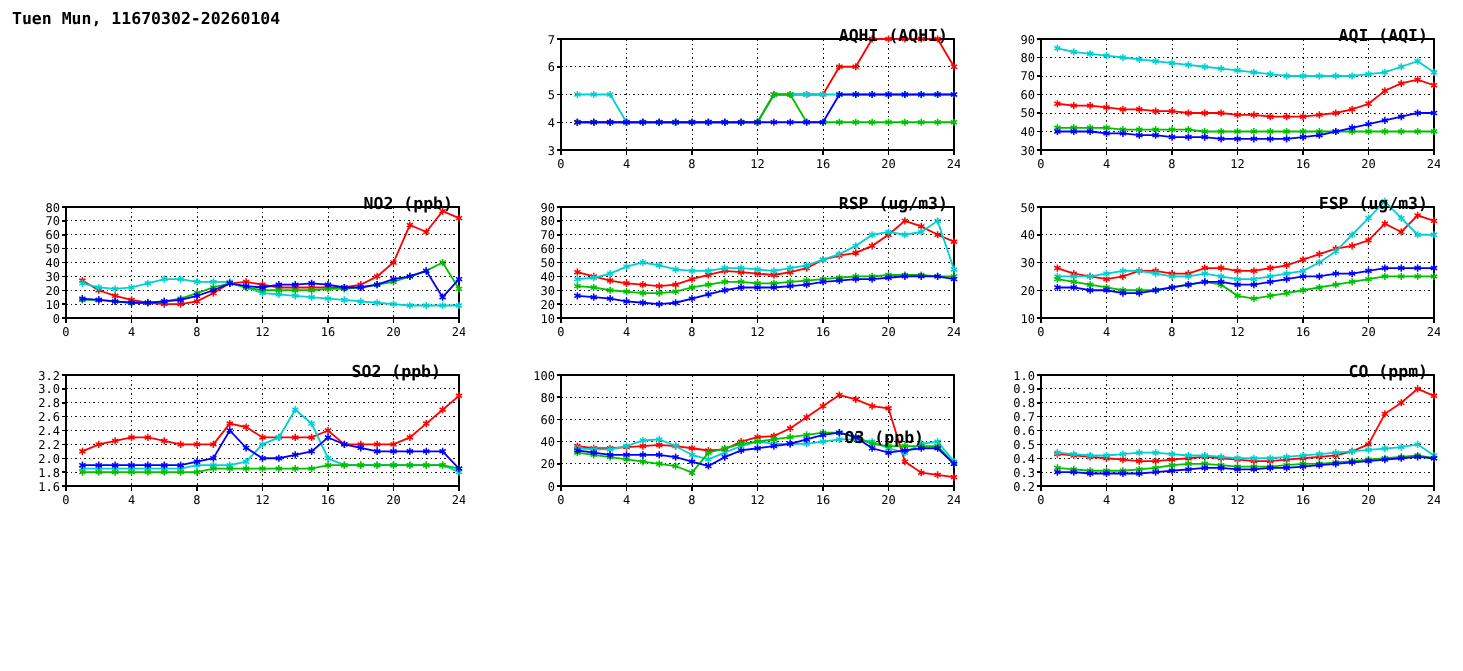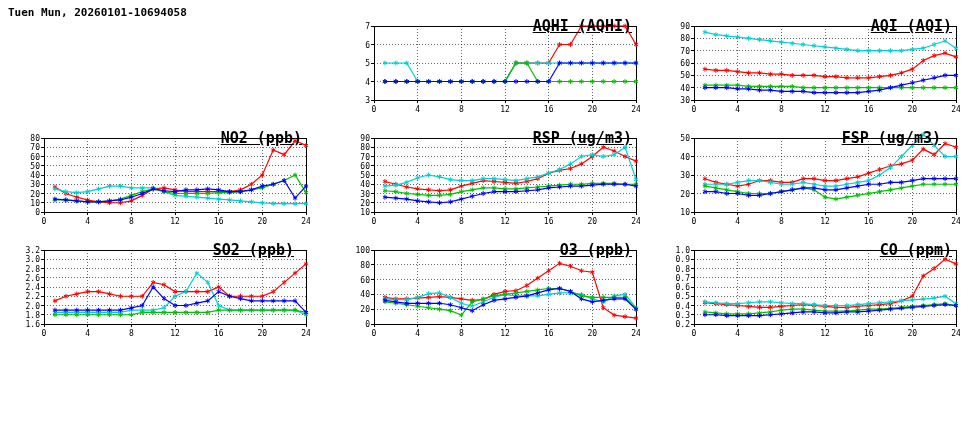--- a/index.html
+++ b/index.html
@@ -23,37 +23,36 @@
     position:absolute;
   }
   .panel svg{
     position:absolute;
     left:0; top:0;
     display:block;
   }
   .panel .plabel{
     position:absolute;
     right:3px; top:1px;
-    font-size:15px;
+    font-size:11px;
     font-weight:bold;
     color:#000;
     font-family:"DejaVu Sans Mono", monospace;
     white-space:nowrap;
-    text-decoration:underline;
   }
   .tick-label{
     font-size:8px;
     font-family:"DejaVu Sans Mono", monospace;
     fill:#000;
   }
 </style>
 </head>
 <body>
 
-<div id="title">Tuen Mun, 20260101-10694058</div>
+<div id="title">Tuen Mun, 11670302-20260104</div>
 
 <div id="panels">
     <div class="panel" style="left: 348px; top: 16px; width: 292px; height: 100px;">
       <svg width="292" height="100">
         <rect x="26" y="10" width="262" height="74" fill="#ffffff" stroke="#000000" stroke-width="1" shape-rendering="crispEdges"></rect>
         <line x1="26" x2="288" y1="65.5" y2="65.5" stroke="#000000" stroke-width="0.6" stroke-dasharray="1,2" shape-rendering="crispEdges"></line>
         <line x1="26" x2="288" y1="47" y2="47" stroke="#000000" stroke-width="0.6" stroke-dasharray="1,2" shape-rendering="crispEdges"></line>
         <line x1="26" x2="288" y1="28.5" y2="28.5" stroke="#000000" stroke-width="0.6" stroke-dasharray="1,2" shape-rendering="crispEdges"></line>
         <line y1="10" y2="84" x1="69.66666666666666" x2="69.66666666666666" stroke="#000000" stroke-width="0.6" stroke-dasharray="1,2" shape-rendering="crispEdges"></line>
         <line y1="10" y2="84" x1="113.33333333333333" x2="113.33333333333333" stroke="#000000" stroke-width="0.6" stroke-dasharray="1,2" shape-rendering="crispEdges"></line>
@@ -760,21 +759,21 @@
         <path d="M200.67,53.85L200.67,58.65M198.59,55.05L202.75,57.45M198.59,57.45L202.75,55.05" stroke="#0000ff" stroke-width="1" fill="none"></path>
         <path d="M211.58,53.85L211.58,58.65M209.50,55.05L213.66,57.45M209.50,57.45L213.66,55.05" stroke="#0000ff" stroke-width="1" fill="none"></path>
         <path d="M222.50,52.00L222.50,56.80M220.42,53.20L224.58,55.60M220.42,55.60L224.58,53.20" stroke="#0000ff" stroke-width="1" fill="none"></path>
         <path d="M233.42,52.00L233.42,56.80M231.34,53.20L235.50,55.60M231.34,55.60L235.50,53.20" stroke="#0000ff" stroke-width="1" fill="none"></path>
         <path d="M244.33,50.15L244.33,54.95M242.25,51.35L246.41,53.75M242.25,53.75L246.41,51.35" stroke="#0000ff" stroke-width="1" fill="none"></path>
         <path d="M255.25,48.30L255.25,53.10M253.17,49.50L257.33,51.90M253.17,51.90L257.33,49.50" stroke="#0000ff" stroke-width="1" fill="none"></path>
         <path d="M266.17,48.30L266.17,53.10M264.09,49.50L268.25,51.90M264.09,51.90L268.25,49.50" stroke="#0000ff" stroke-width="1" fill="none"></path>
         <path d="M277.08,48.30L277.08,53.10M275.00,49.50L279.16,51.90M275.00,51.90L279.16,49.50" stroke="#0000ff" stroke-width="1" fill="none"></path>
         <path d="M288.00,48.30L288.00,53.10M285.92,49.50L290.08,51.90M285.92,51.90L290.08,49.50" stroke="#0000ff" stroke-width="1" fill="none"></path>
       </svg>
-      <div class="plabel" style="right: 19px;">FSP (ug/m3)</div>
+      <div class="plabel" style="right: 8px;">FSP (ug/m3)</div>
     </div>
     <div class="panel" style="left: 18px; top: 240px; width: 292px; height: 100px;">
       <svg width="292" height="100">
         <rect x="26" y="10" width="262" height="74" fill="#ffffff" stroke="#000000" stroke-width="1" shape-rendering="crispEdges"></rect>
         <line x1="26" x2="288" y1="74.75" y2="74.75" stroke="#000000" stroke-width="0.6" stroke-dasharray="1,2" shape-rendering="crispEdges"></line>
         <line x1="26" x2="288" y1="65.5" y2="65.5" stroke="#000000" stroke-width="0.6" stroke-dasharray="1,2" shape-rendering="crispEdges"></line>
         <line x1="26" x2="288" y1="56.25" y2="56.25" stroke="#000000" stroke-width="0.6" stroke-dasharray="1,2" shape-rendering="crispEdges"></line>
         <line x1="26" x2="288" y1="47.00000000000001" y2="47.00000000000001" stroke="#000000" stroke-width="0.6" stroke-dasharray="1,2" shape-rendering="crispEdges"></line>
         <line x1="26" x2="288" y1="37.75" y2="37.75" stroke="#000000" stroke-width="0.6" stroke-dasharray="1,2" shape-rendering="crispEdges"></line>
         <line x1="26" x2="288" y1="28.500000000000014" y2="28.500000000000014" stroke="#000000" stroke-width="0.6" stroke-dasharray="1,2" shape-rendering="crispEdges"></line>
@@ -1051,21 +1050,21 @@
         <path d="M200.67,47.56L200.67,52.36M198.59,48.76L202.75,51.16M198.59,51.16L202.75,48.76" stroke="#0000ff" stroke-width="1" fill="none"></path>
         <path d="M211.58,46.08L211.58,50.88M209.50,47.28L213.66,49.68M209.50,49.68L213.66,47.28" stroke="#0000ff" stroke-width="1" fill="none"></path>
         <path d="M222.50,49.04L222.50,53.84M220.42,50.24L224.58,52.64M220.42,52.64L224.58,50.24" stroke="#0000ff" stroke-width="1" fill="none"></path>
         <path d="M233.42,56.44L233.42,61.24M231.34,57.64L235.50,60.04M231.34,60.04L235.50,57.64" stroke="#0000ff" stroke-width="1" fill="none"></path>
         <path d="M244.33,59.40L244.33,64.20M242.25,60.60L246.41,63.00M242.25,63.00L246.41,60.60" stroke="#0000ff" stroke-width="1" fill="none"></path>
         <path d="M255.25,57.92L255.25,62.72M253.17,59.12L257.33,61.52M253.17,61.52L257.33,59.12" stroke="#0000ff" stroke-width="1" fill="none"></path>
         <path d="M266.17,56.44L266.17,61.24M264.09,57.64L268.25,60.04M264.09,60.04L268.25,57.64" stroke="#0000ff" stroke-width="1" fill="none"></path>
         <path d="M277.08,56.44L277.08,61.24M275.00,57.64L279.16,60.04M275.00,60.04L279.16,57.64" stroke="#0000ff" stroke-width="1" fill="none"></path>
         <path d="M288.00,66.80L288.00,71.60M285.92,68.00L290.08,70.40M285.92,70.40L290.08,68.00" stroke="#0000ff" stroke-width="1" fill="none"></path>
       </svg>
-      <div class="plabel" style="right: 8px;">O3 (ppb)</div>
+      <div class="plabel" style="right: 24px; margin-top: 44px;">O3 (ppb)</div>
     </div>
     <div class="panel" style="left: 668px; top: 240px; width: 292px; height: 100px;">
       <svg width="292" height="100">
         <rect x="26" y="10" width="262" height="74" fill="#ffffff" stroke="#000000" stroke-width="1" shape-rendering="crispEdges"></rect>
         <line x1="26" x2="288" y1="74.75" y2="74.75" stroke="#000000" stroke-width="0.6" stroke-dasharray="1,2" shape-rendering="crispEdges"></line>
         <line x1="26" x2="288" y1="65.5" y2="65.5" stroke="#000000" stroke-width="0.6" stroke-dasharray="1,2" shape-rendering="crispEdges"></line>
         <line x1="26" x2="288" y1="56.25" y2="56.25" stroke="#000000" stroke-width="0.6" stroke-dasharray="1,2" shape-rendering="crispEdges"></line>
         <line x1="26" x2="288" y1="47.00000000000001" y2="47.00000000000001" stroke="#000000" stroke-width="0.6" stroke-dasharray="1,2" shape-rendering="crispEdges"></line>
         <line x1="26" x2="288" y1="37.75000000000001" y2="37.75000000000001" stroke="#000000" stroke-width="0.6" stroke-dasharray="1,2" shape-rendering="crispEdges"></line>
         <line x1="26" x2="288" y1="28.499999999999993" y2="28.499999999999993" stroke="#000000" stroke-width="0.6" stroke-dasharray="1,2" shape-rendering="crispEdges"></line>

